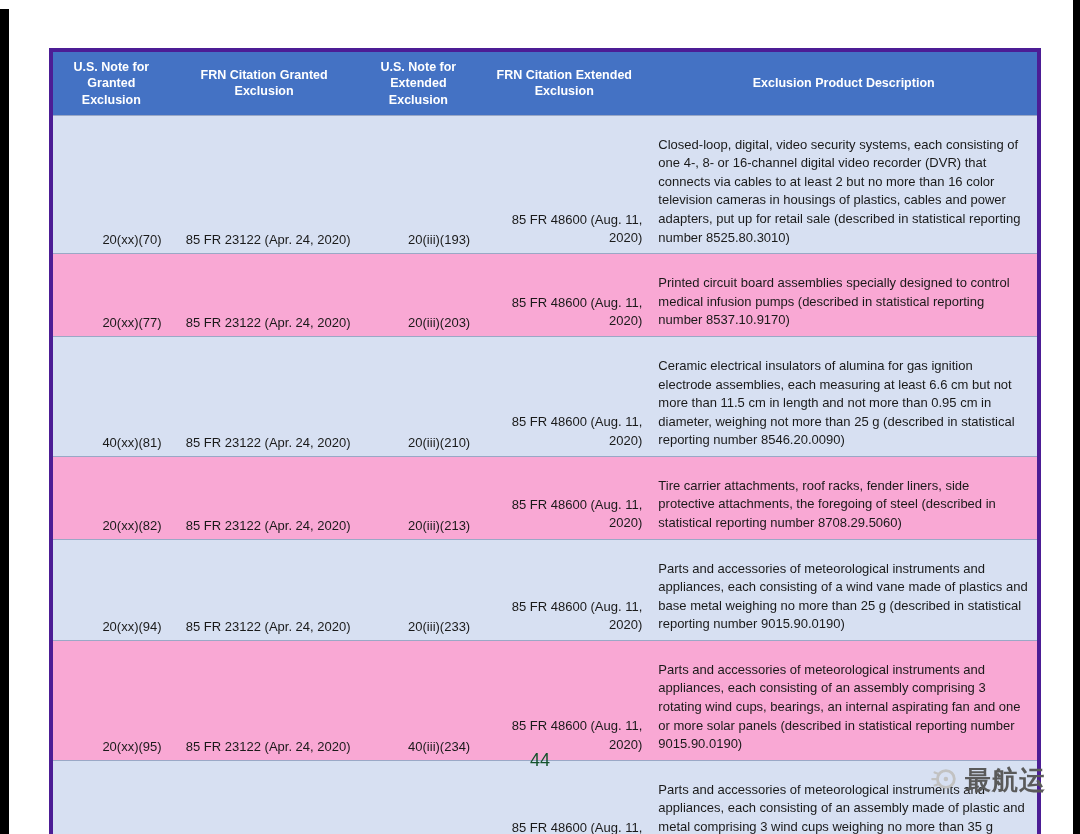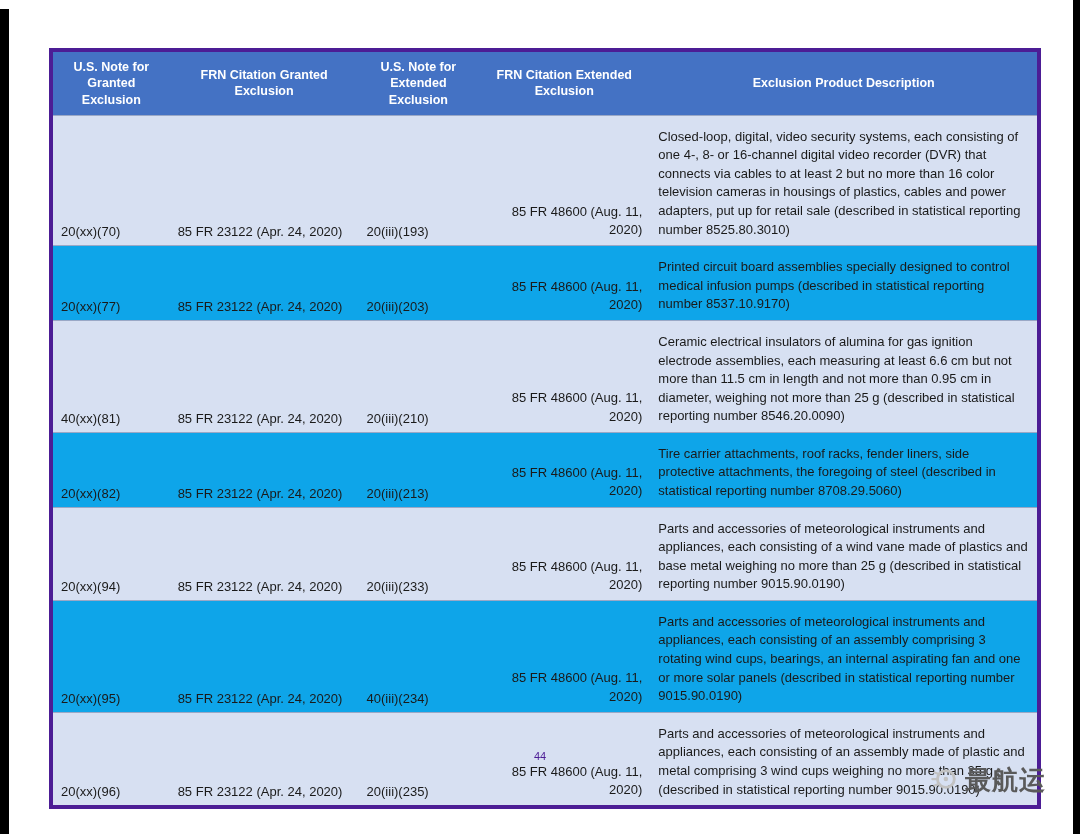--- a/index.html
+++ b/index.html
@@ -28,26 +28,26 @@
     font-weight:bold;
     font-size:12.5px;
     line-height:1.3;
     text-align:center;
     vertical-align:middle;
     padding:7px 6px;
     border:none;
   }
   table.excl tbody td {
     border-top:1px solid #9aa8c6;
-    padding:12px 8px 6px 8px;
+    padding:20px 8px 6px 8px;
   }
   table.excl tr.shade td { background:#d7e0f2; }
-  table.excl tr.plain td { background:#0ea5e9; }
+  table.excl tr.plain td { background:#f9a8d4; }
   td.meta {
-    text-align:left;
+    text-align:right;
     vertical-align:bottom;
     white-space:nowrap;
     padding-bottom:7px;
   }
   td.frn-ext {
     text-align:right;
     vertical-align:bottom;
     padding-left:11px;
     padding-bottom:7px;
     line-height:1.4;
@@ -57,22 +57,22 @@
     vertical-align:top;
     line-height:1.43;
     padding:6px 10px 7px 11px;
   }
 
   .page-number {
     position:absolute;
     left:0; right:0;
     top:750px;
     text-align:center;
-    font-size:11px;
-    color:#4c1d95;
+    font-size:18px;
+    color:#14532d;
   }
 
   .watermark {
     position:absolute;
     right:34px;
     top:763px;
     display:flex;
     align-items:center;
     gap:6px;
   }

